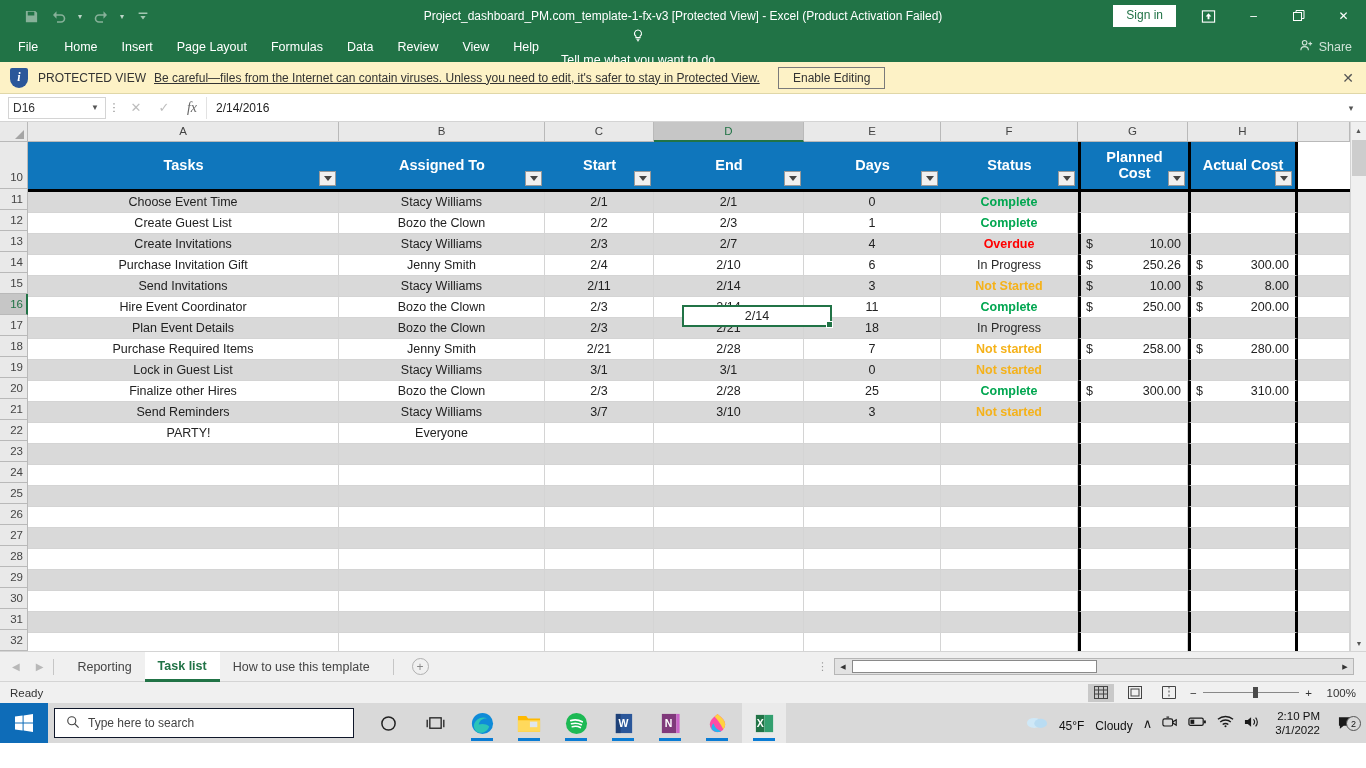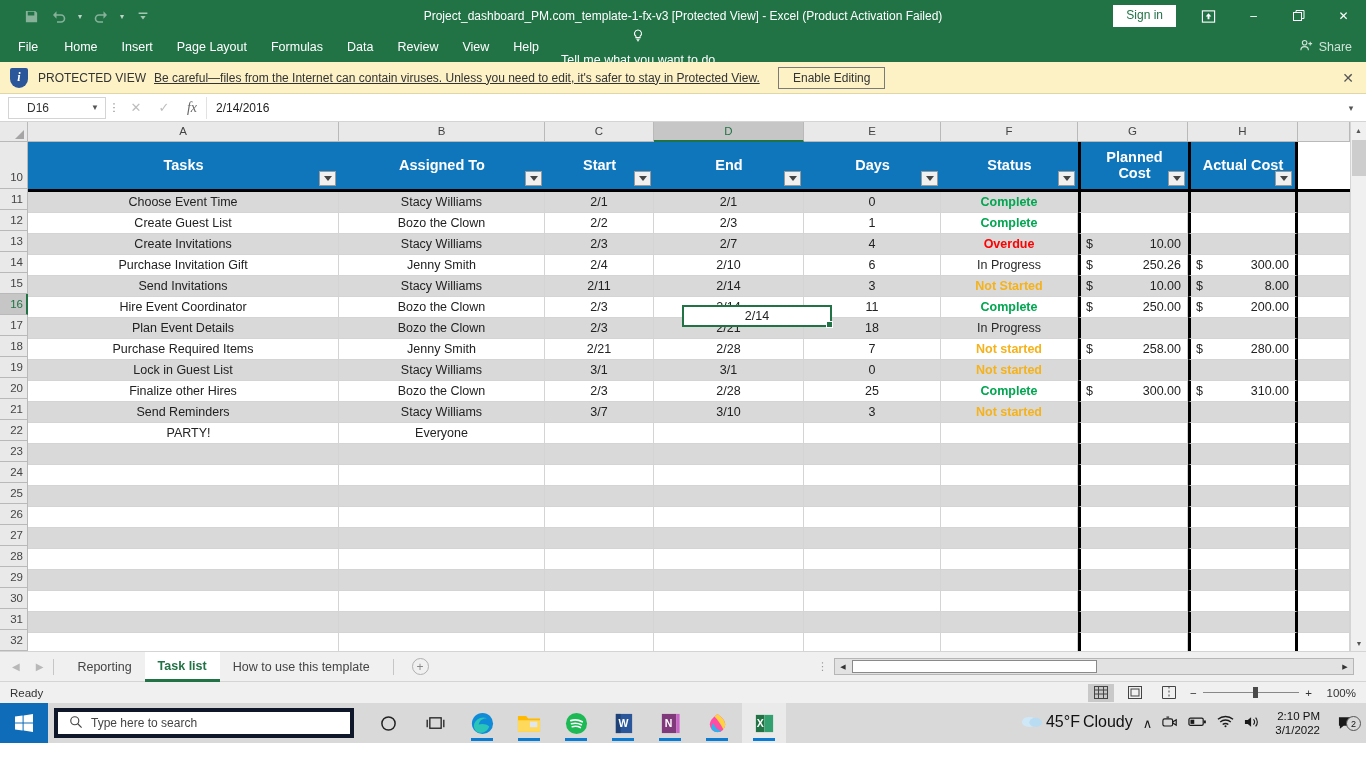--- a/index.html
+++ b/index.html
@@ -72,21 +72,21 @@
   }
   .prot-close { position: absolute; right: 12px; color: #555; font-size: 14px; }
 
   
   .fbar {
     height: 28px; background: #fff; border-bottom: 1px solid #d4d4d4;
     display: flex; align-items: center; padding: 0 4px;
   }
   .namebox {
     width: 98px; height: 22px; border: 1px solid #d4d4d4; background: #fff;
-    display: flex; align-items: center; padding: 0 18px; font-size: 12px; color: #333;
+    display: flex; align-items: center; padding: 0 4px; font-size: 12px; color: #333;
     margin-left: 4px; position: relative;
   }
   .namebox .caret { position: absolute; right: 6px; font-size: 8px; color: #555; }
   .vdots { width: 16px; text-align: center; color: #888; font-size: 11px; letter-spacing: 0; }
   .fb-btn { width: 28px; text-align: center; color: #bdbdbd; font-size: 13px; }
   .fb-btn.fx { color: #666; font-style: italic; font-family: "Liberation Serif", serif; font-size: 14px; }
   .fb-input {
     flex: 1; height: 22px; display: flex; align-items: center;
     padding-left: 9px; font-size: 12px; color: #222;
     border-left: 1px solid #e2e2e2;
@@ -224,35 +224,35 @@
   
   .taskbar {
     height: 40px; background: #d9d9d9; display: flex; align-items: center;
     font-size: 12px; color: #111;
   }
   .start {
     width: 48px; height: 40px; display: flex; align-items: center; justify-content: center;
     background: #0e6cb8;
   }
   .searchbox {
-    width: 300px; height: 30px; background: #fff; border: 4px solid #0f172a;
+    width: 300px; height: 30px; background: #fff; border: 1px solid #0f172a;
     display: flex; align-items: center; gap: 8px; padding-left: 11px; margin-left: 6px;
     color: #444; font-size: 12px;
   }
   .tb-apps { display: flex; align-items: center; gap: 3px; margin-left: 12px; }
   .tb-app {
     width: 44px; height: 40px; display: flex; align-items: center; justify-content: center;
     position: relative;
   }
   .tb-app.running::after {
     content: ""; position: absolute; bottom: 2px; left: 11px; width: 22px; height: 3px; background: #0a7cd4;
   }
   .tb-app.focused { background: #eaeaea; }
   .tray { margin-left: auto; display: flex; align-items: center; gap: 10px; padding-right: 8px; }
-  .weather { display: flex; align-items: flex-start; gap: 3px; font-size: 16px; }
+  .weather { display: flex; align-items: flex-end; gap: 11px; font-size: 12px; }
   .tray-ico { color: #1a1a1a; font-size: 13px; }
   .clock { text-align: right; line-height: 1.25; font-size: 11.5px; padding: 0 4px; }
   .notif { position: relative; width: 24px; display:flex; align-items:center; justify-content:center;}
   .notif-badge {
     position: absolute; right: -3px; bottom: -1px; width: 15px; height: 15px;
     border: 1px solid #555; border-radius: 50%; background: #d9d9d9;
     font-size: 9px; display: flex; align-items: center; justify-content: center;
   }
 </style>
 </head>

